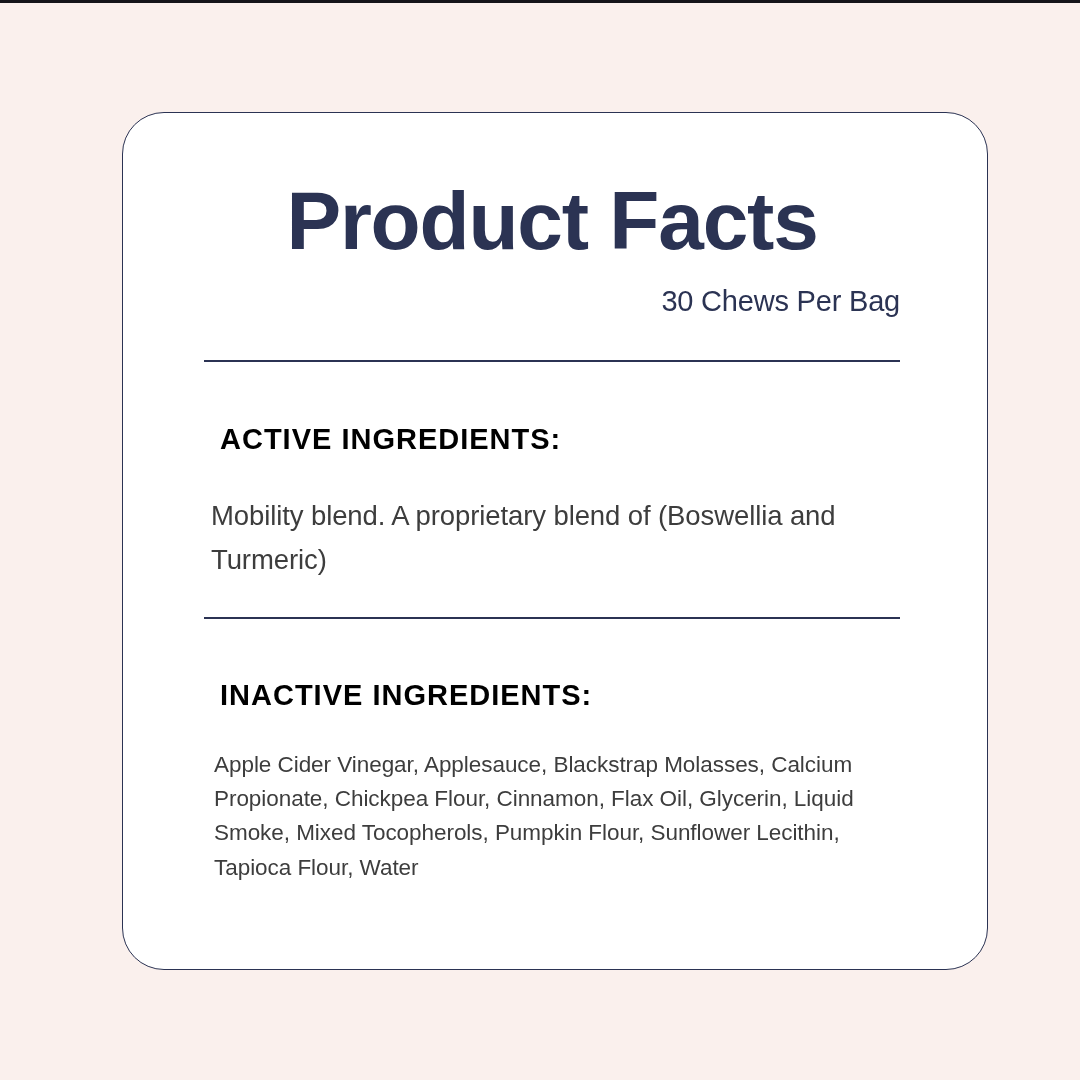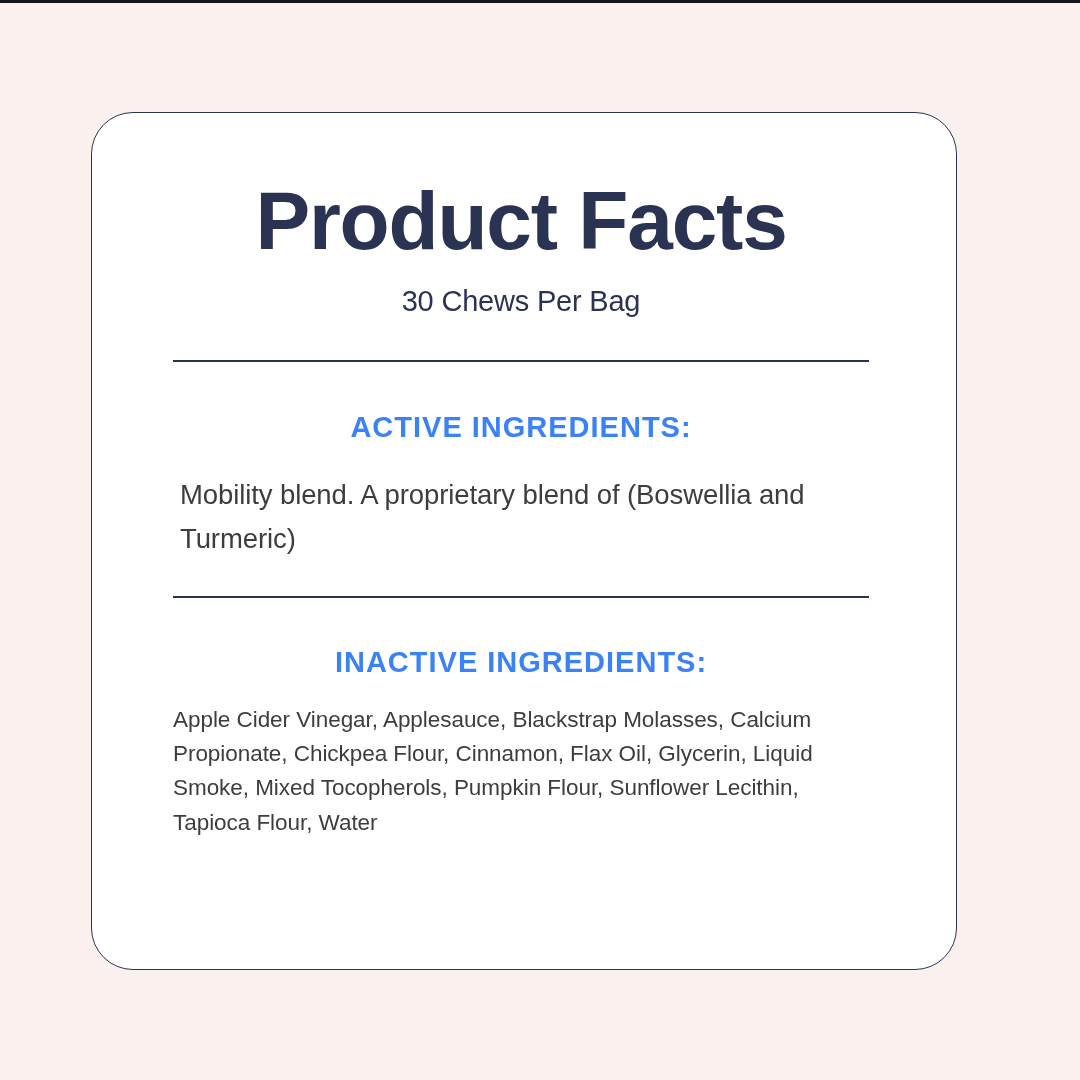--- a/index.html
+++ b/index.html
@@ -16,21 +16,21 @@
   }
   #top-rule {
     position: absolute;
     top: 0; left: 0;
     width: 1080px;
     height: 3px;
     background: #15151a;
   }
   #facts-card {
     position: absolute;
-    left: 91px;
+    left: 122px;
     top: 112px;
     width: 866px;
     height: 858px;
     box-sizing: border-box;
     background: #ffffff;
     border: 1.6px solid #2b3353;
     border-radius: 42px;
   }
   .inner {
     position: absolute;
@@ -45,55 +45,54 @@
     text-align: center;
     font-size: 82px;
     line-height: 1.0;
     font-weight: bold;
     letter-spacing: -1.2px;
     color: #2b3353;
   }
   .subtitle {
     margin: 0;
     padding-top: 24px;
-    text-align: center;
+    text-align: right;
     font-size: 29px;
     line-height: 1.1;
     font-weight: 500;
     letter-spacing: -0.2px;
     color: #2b3353;
   }
   .rule {
     height: 2px;
     background: #2b3353;
     width: 696px;
   }
   .rule-1 { margin-top: 42px; }
   .rule-2 { margin-top: 34px; }
   .section-heading {
-    margin: 4px;
+    margin: 16px;
     font-size: 29px;
     font-weight: bold;
     letter-spacing: 1.0px;
-    color: #3b82f6;
-    text-align: center;
+    color: #000000;
   }
   .heading-active { padding-top: 45px; }
   .heading-inactive { padding-top: 44px; }
   .body-lg {
     margin: 7px;
     padding-top: 22px;
     font-size: 27.5px;
     line-height: 1.62;
     font-weight: 400;
     color: #3d3d3d;
     letter-spacing: -0.1px;
   }
   .body-sm {
-    margin: 0;
+    margin: 10px;
     padding-top: 20px;
     font-size: 22.5px;
     line-height: 1.52;
     font-weight: 400;
     color: #3d3d3d;
     letter-spacing: -0.05px;
   }
 </style>
 </head>
 <body>

